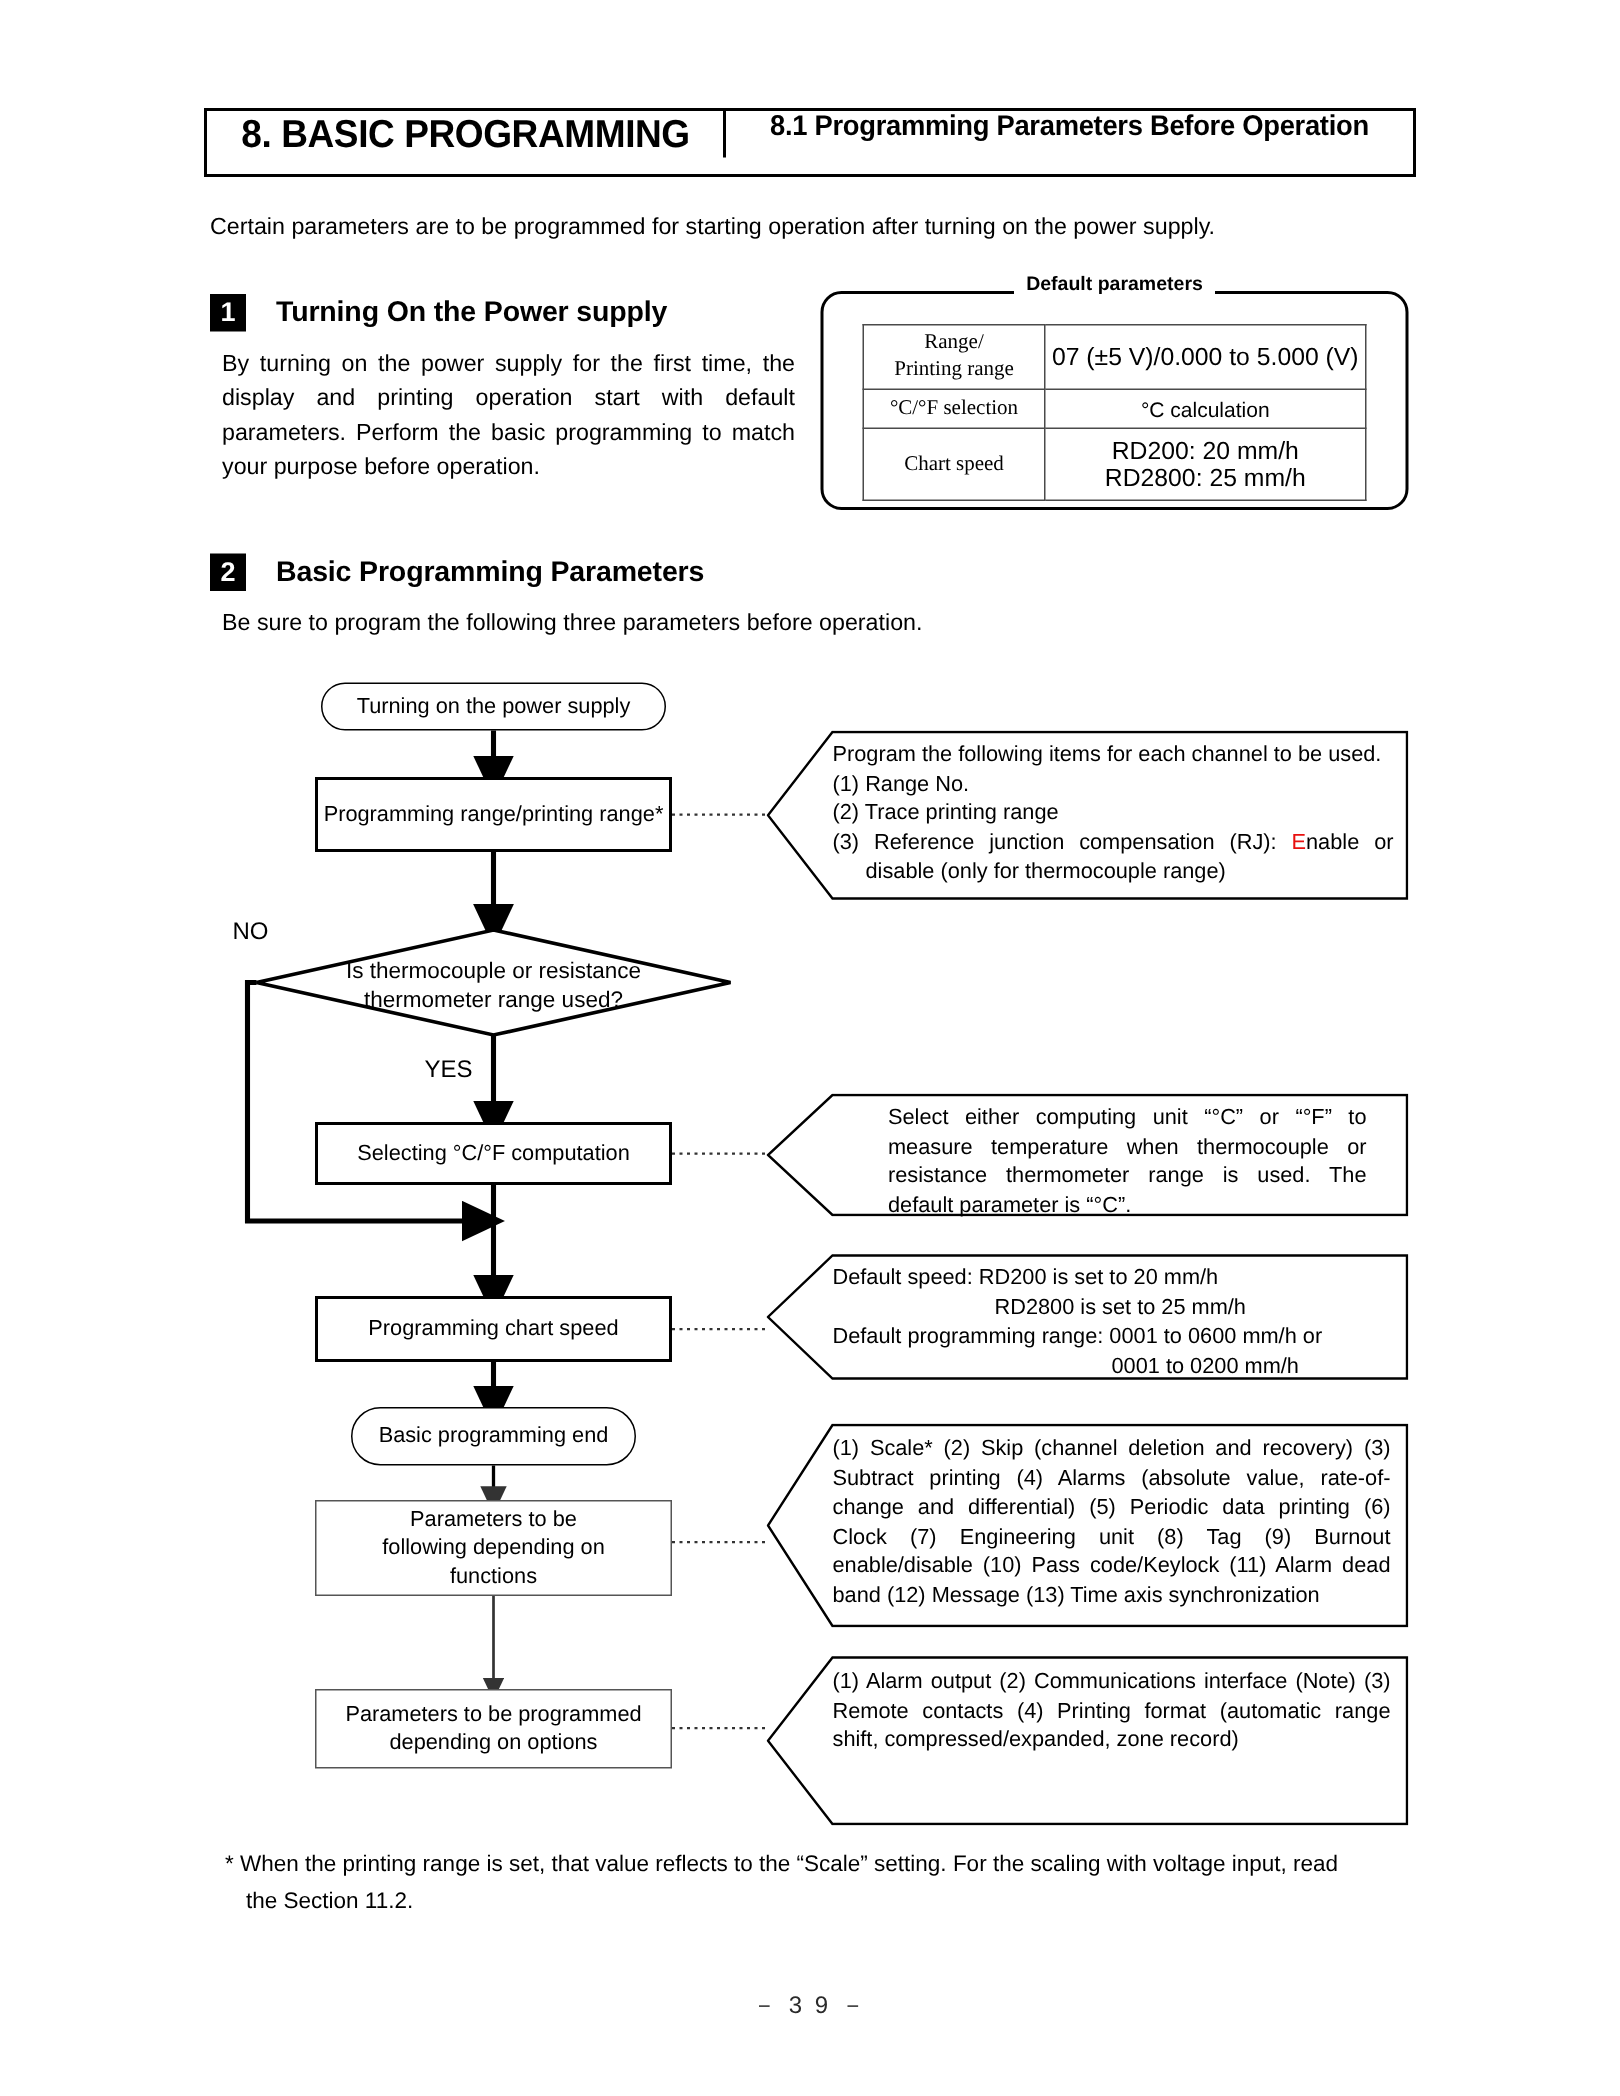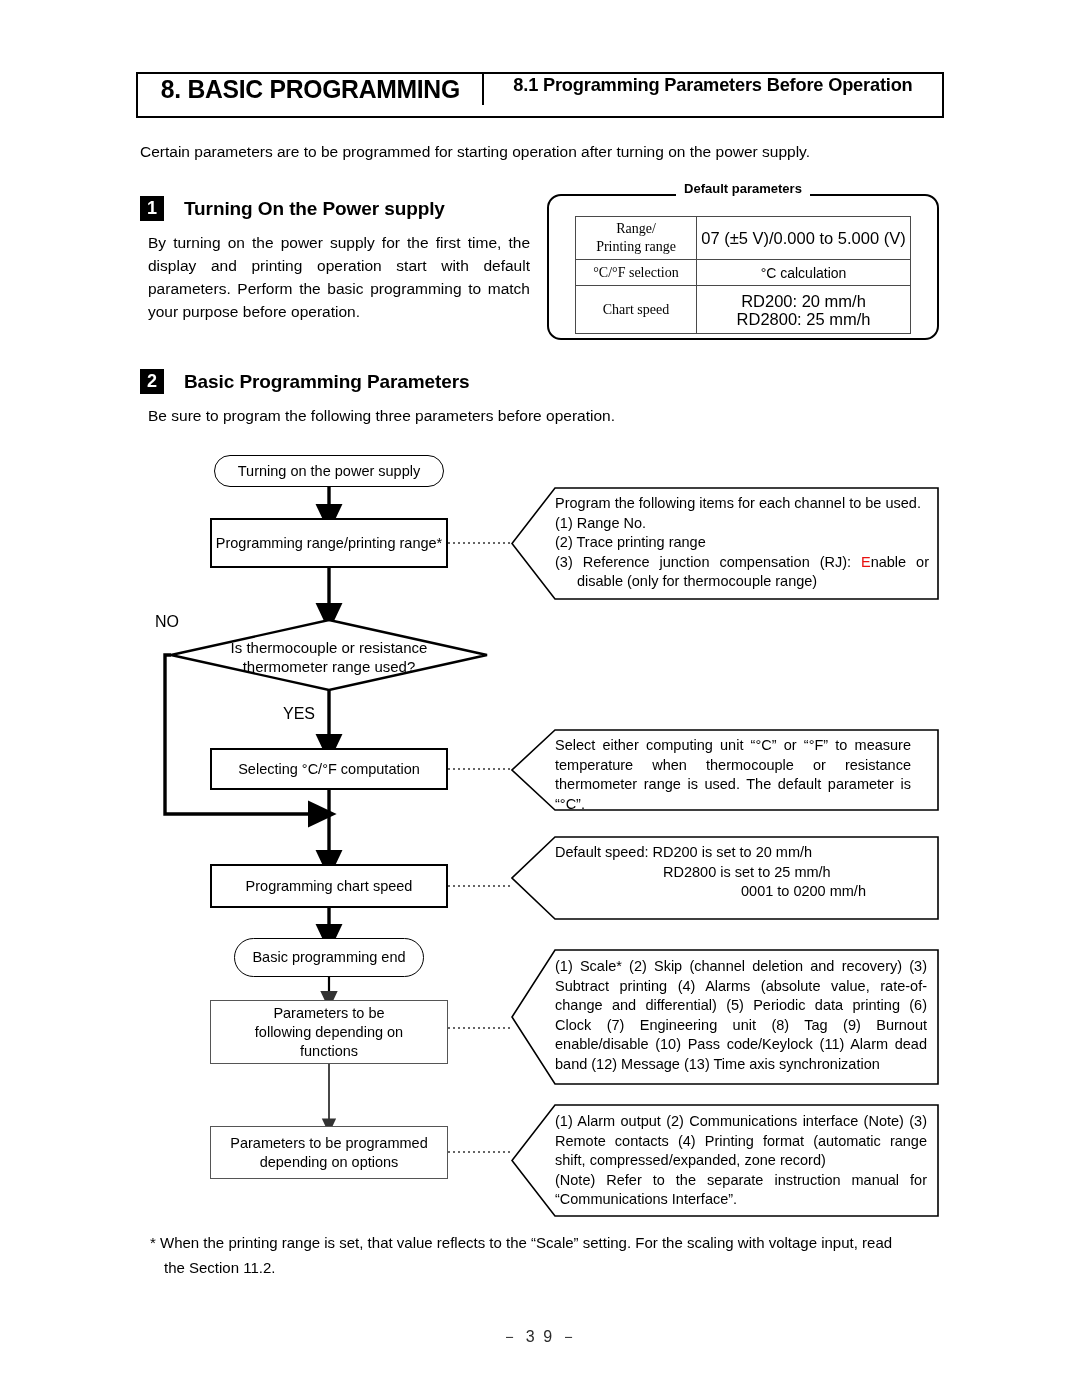--- a/index.html
+++ b/index.html
@@ -365,48 +365,48 @@
         <span>(3) Reference junction compensation (RJ): </span><span class="red">E</span><span>nable or</span>
       </div>
       <div style="padding-left:22px;">disable (only for thermocouple range)</div>
     </div>
   </div>
 
   <div class="callout" style="left:511px; top:729px; width:428px; height:82px;">
     <svg width="428" height="82" viewBox="0 0 428 82">
       <path d="M44,1 L427,1 L427,81 L44,81 L1,41 Z" fill="#fff" stroke="#000" stroke-width="1.6"></path>
     </svg>
-    <div class="ctext" style="top:7px; right:28px;">Select either computing unit “°C” or “°F” to measure temperature when thermocouple or resistance thermometer range is used. The default parameter is “°C”.</div>
+    <div class="ctext" style="top:7px; right:28px;margin-left:37px;">Select either computing unit “°C” or “°F” to measure temperature when thermocouple or resistance thermometer range is used. The default parameter is “°C”.</div>
   </div>
 
   <div class="callout" style="left:511px; top:836px; width:428px; height:84px;">
     <svg width="428" height="84" viewBox="0 0 428 84">
       <path d="M44,1 L427,1 L427,83 L44,83 L1,42 Z" fill="#fff" stroke="#000" stroke-width="1.6"></path>
     </svg>
     <div class="ctext left" style="top:7px;">
       <div>Default speed:  RD200 is set to 20 mm/h</div>
       <div style="padding-left:108px;">RD2800 is set to 25 mm/h</div>
+      <div>Default programming range: 0001 to 0600 mm/h or</div>
       <div style="padding-left:186px;">0001 to 0200 mm/h</div>
     </div>
   </div>
 
   <div class="callout" style="left:511px; top:949px; width:428px; height:136px;">
     <svg width="428" height="136" viewBox="0 0 428 136">
       <path d="M44,1 L427,1 L427,135 L44,135 L1,68 Z" fill="#fff" stroke="#000" stroke-width="1.6"></path>
     </svg>
     <div class="ctext" style="top:8px; right:12px;">(1) Scale* (2) Skip (channel deletion and recovery) (3) Subtract printing (4) Alarms (absolute value, rate-of-change and differential) (5) Periodic data printing (6) Clock (7) Engineering unit (8) Tag (9) Burnout enable/disable (10) Pass code/Keylock (11) Alarm dead band (12) Message (13) Time axis synchronization</div>
   </div>
 
   <div class="callout" style="left:511px; top:1104px; width:428px; height:113px;">
     <svg width="428" height="113" viewBox="0 0 428 113">
       <path d="M44,1 L427,1 L427,112 L44,112 L1,56.5 Z" fill="#fff" stroke="#000" stroke-width="1.6"></path>
     </svg>
     <div class="ctext" style="top:8px; right:12px;">
       <div>(1) Alarm output (2) Communications interface (Note) (3) Remote contacts (4) Printing format (automatic range shift, compressed/expanded, zone record)</div>
-      <div>(Note) Refer to the separate instruction manual for “Communications Interface”.</div>
     </div>
   </div>
 
   <div class="footnote">
     <span class="hang">* When the printing range is set, that value reflects to the “Scale” setting. For the scaling with voltage input, read</span>
     <span class="hang" style="padding-left:28px;">the Section 11.2.</span>
   </div>
 
   <div class="pageno">－ 3 9 －</div>
 

